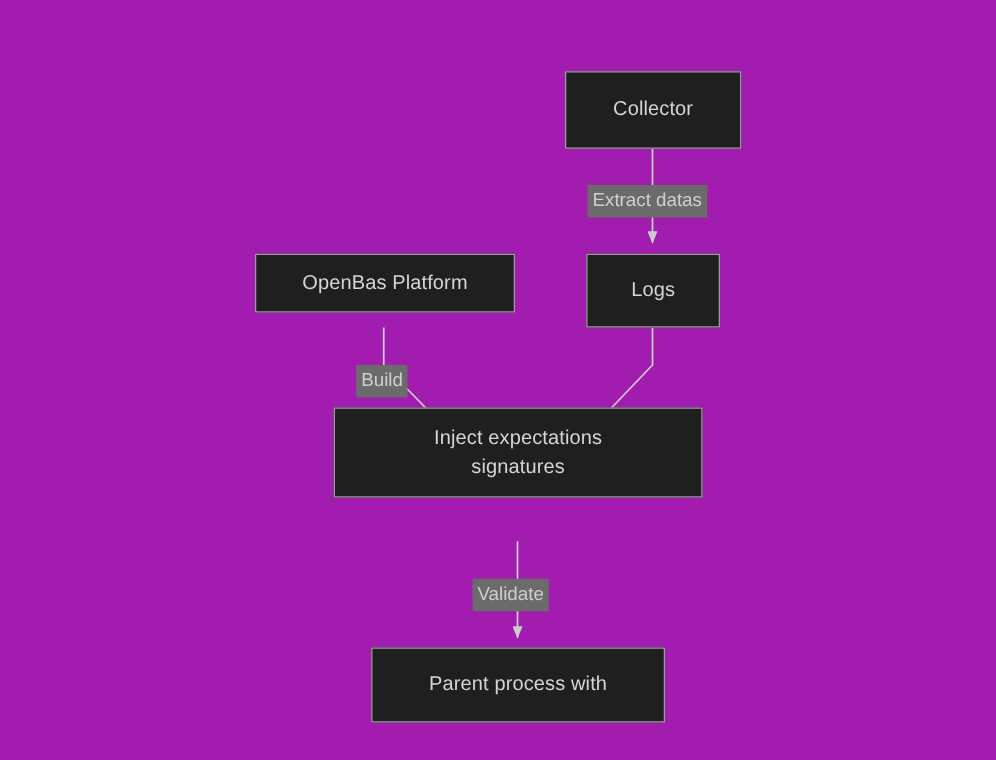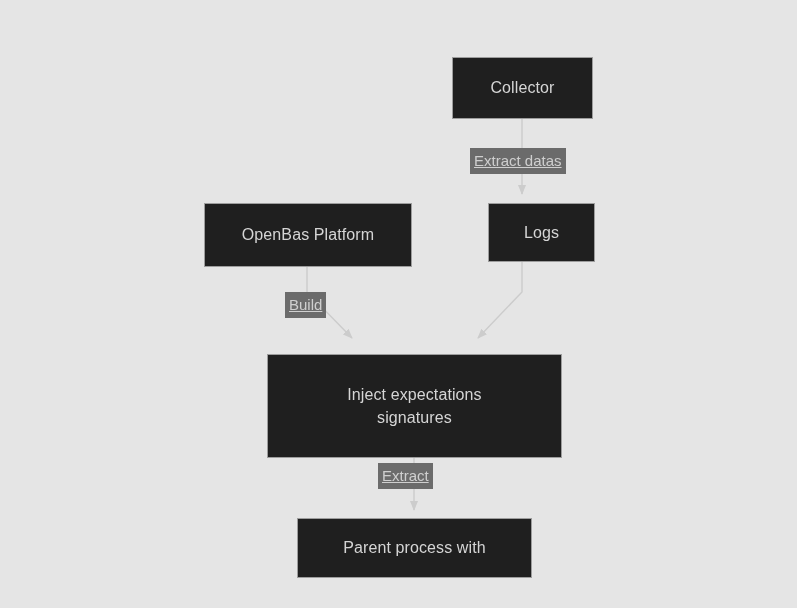--- a/index.html
+++ b/index.html
@@ -11,21 +11,21 @@
     width: 797px;
     height: 608px;
     background: #222222;
     font-family: "Liberation Sans", sans-serif;
     overflow: hidden;
   }
   #canvas {
     position: relative;
     width: 797px;
     height: 608px;
-    background: #e5e5e5;
+    background: #a21caf;
   }
   #edges {
     position: absolute;
     left: 0;
     top: 0;
     width: 797px;
     height: 608px;
     pointer-events: none;
   }
   .node {
@@ -51,27 +51,26 @@
   .edge-label {
     position: absolute;
     box-sizing: border-box;
     background: #6b6b6b;
     color: #cfcfcf;
     font-size: 15px;
     line-height: 1;
     padding: 5px 4px 6px 4px;
     white-space: nowrap;
     z-index: 3;
-    text-decoration: underline;
   }
   
   #node-collector   { left: 452px; top: 57px;  width: 141px; height: 62px; }
-  #node-logs        { left: 469px; top: 203px; width: 107px; height: 59px; margin-left: 19px; }
-  #node-openbas     { left: 204px; top: 203px; width: 208px; height: 64px; }
-  #node-inject      { left: 267px; top: 354px; width: 295px; height: 104px; }
+  #node-logs        { left: 469px; top: 203px; width: 107px; height: 59px; }
+  #node-openbas     { left: 204px; top: 203px; width: 208px; height: 47px; }
+  #node-inject      { left: 267px; top: 326px; width: 295px; height: 72px; }
   #node-parent      { left: 297px; top: 518px; width: 235px; height: 60px; }
   
   #label-extract    { left: 470px; top: 148px; }
   #label-build      { left: 285px; top: 292px; }
   #label-validate   { left: 470px; top: 292px; }
   #label-contains   { left: 378px; top: 463px; }
 </style>
 </head>
 <body>
 
@@ -112,15 +111,15 @@
 
   <div class="node" id="node-parent">
     <span class="node-label">Parent process with</span>
   </div>
 
   <div class="edge-label" id="label-extract">Extract datas</div>
 
   <div class="edge-label" id="label-build">Build</div>
 
 
-  <div class="edge-label" id="label-contains">Extract</div>
+  <div class="edge-label" id="label-contains">Validate</div>
 
 </div>
 
 </body></html>

